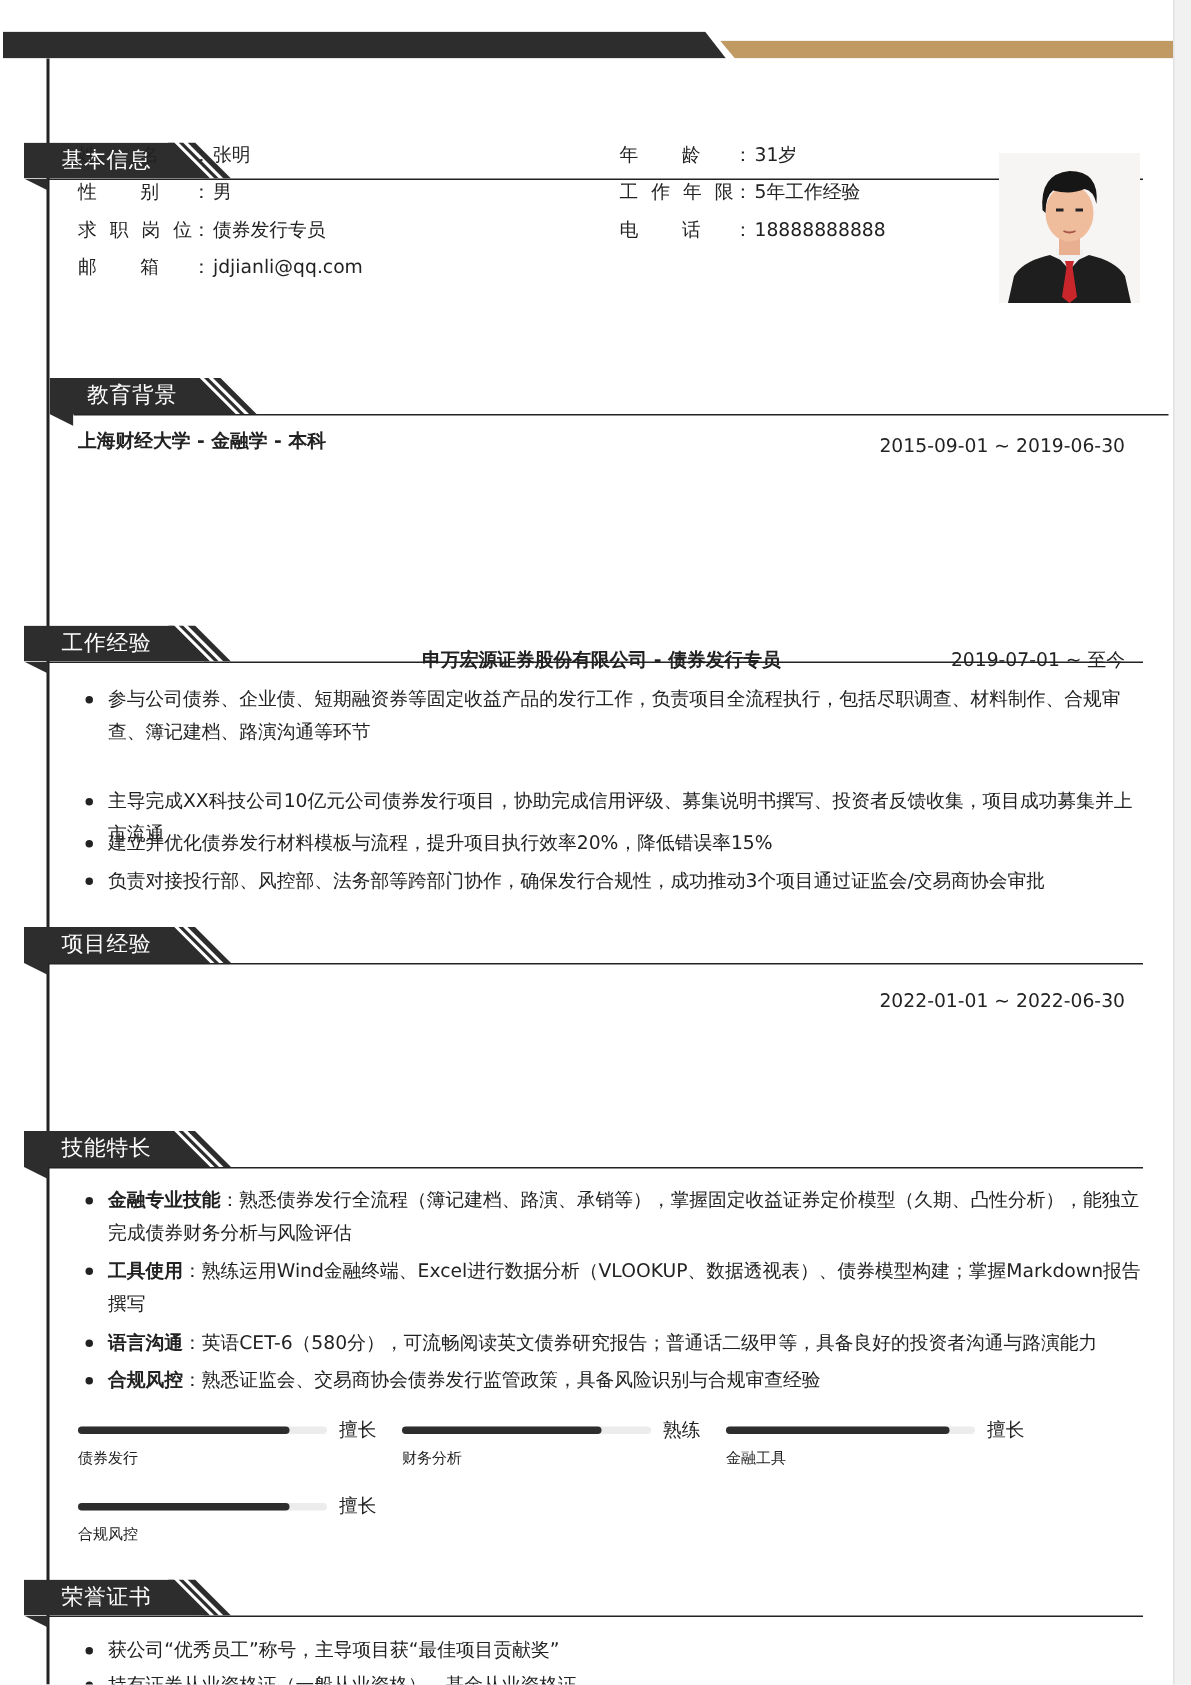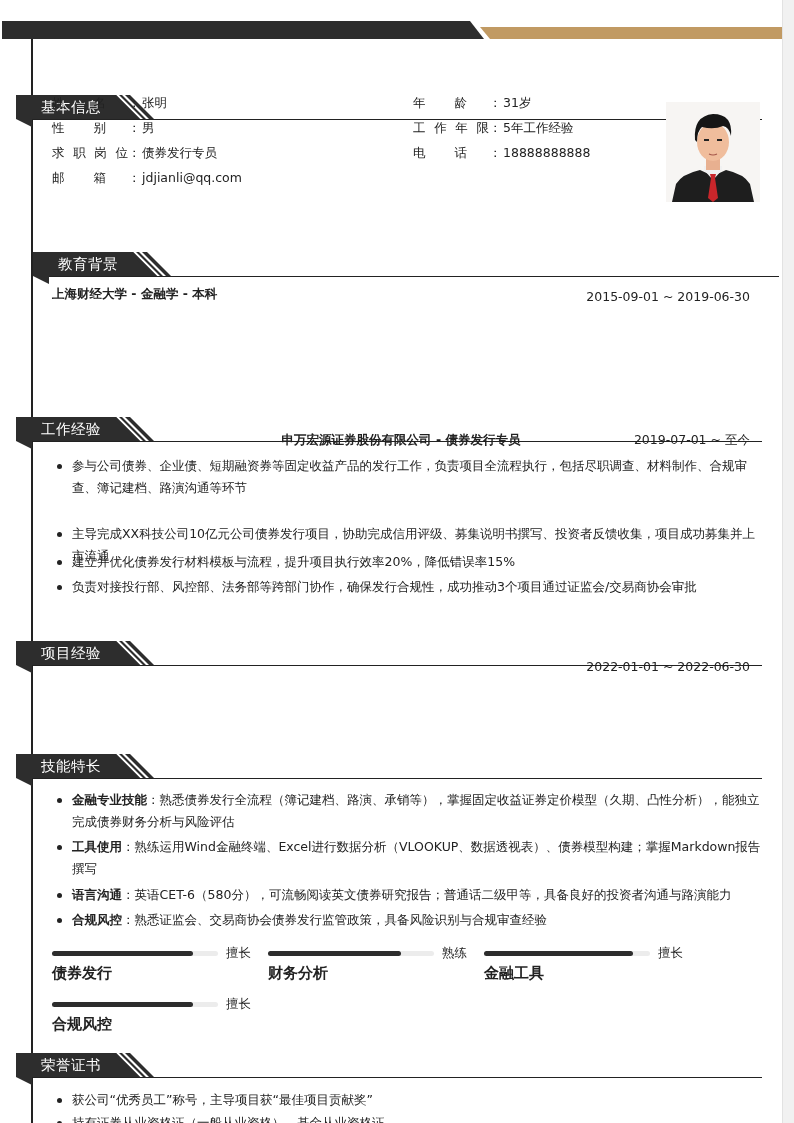--- a/index.html
+++ b/index.html
@@ -32,21 +32,21 @@
   .bold { font-weight: bold; }
   .right { position: absolute; right: 32px; font-size: 12.5px; line-height: 20px; white-space: nowrap; }
   .para { position: absolute; left: 52px; width: 710px; font-size: 12.5px; line-height: 22px; }
   .bullet { position: absolute; left: 52px; width: 710px; font-size: 12.5px; line-height: 22px; padding-left: 20px; }
   .bullet::before { content: ""; position: absolute; left: 5px; top: 9px; width: 5px; height: 5px; border-radius: 50%; background: #222; }
 
   .skillbar { position: absolute; width: 200px; height: 40px; }
   .sb-track { position: absolute; left: 0; top: 7px; width: 166px; height: 5px; border-radius: 3px; background: #ececec; }
   .sb-fill { position: absolute; left: 0; top: 0; height: 5px; border-radius: 3px; background: #2d2d2d; }
   .sb-level { position: absolute; left: 174px; top: 0; font-size: 12.5px; line-height: 18px; }
-  .sb-name { position: absolute; left: 0; top: 20px; font-size: 15px; line-height: 18px; font-weight: bold; }
+  .sb-name { position: absolute; left: 0; top: 20px; font-size: 10px; line-height: 18px; }
 </style>
 </head>
 <body>
 
 <div class="page">
   <div class="top-dark"></div>
   <div class="top-gold"></div>
   <div class="vline"></div>
 
   <div class="section-head" style="top:59px;margin-top:36px;">
@@ -140,21 +140,21 @@
     <div class="sh-rule"></div>
   </div>
 
   <div class="line bold" style="top:430px;text-align:center;">申万宏源证券股份有限公司 - 债券发行专员</div>
   <div class="right" style="top:430px;">2019-07-01 ~ 至今</div>
   <div class="bullet" style="top:455px;">参与公司债券、企业债、短期融资券等固定收益产品的发行工作，负责项目全流程执行，包括尽职调查、材料制作、合规审查、簿记建档、路演沟通等环节</div>
   <div class="bullet" style="top:523px;">主导完成XX科技公司10亿元公司债券发行项目，协助完成信用评级、募集说明书撰写、投资者反馈收集，项目成功募集并上市流通</div>
   <div class="bullet" style="top:551px;">建立并优化债券发行材料模板与流程，提升项目执行效率20%，降低错误率15%</div>
   <div class="bullet" style="top:576px;">负责对接投行部、风控部、法务部等跨部门协作，确保发行合规性，成功推动3个项目通过证监会/交易商协会审批</div>
 
-  <div class="section-head" style="top:641px;text-align:center;">
+  <div class="section-head" style="top:618px;text-align:center;">
     <div class="sh-tab"></div>
     <svg class="sh-stripes" viewBox="0 0 56 24">
       <polygon points="0,0 4,0 28,24 24,24" fill="#2d2d2d"></polygon>
       <polygon points="7,0 10,0 34,24 31,24" fill="#2d2d2d"></polygon>
       <polygon points="13,0 18,0 42,24 37,24" fill="#2d2d2d"></polygon>
     </svg>
     <div class="sh-fold"></div>
     <div class="sh-title">项目经验</div>
     <div class="sh-rule"></div>
   </div>

